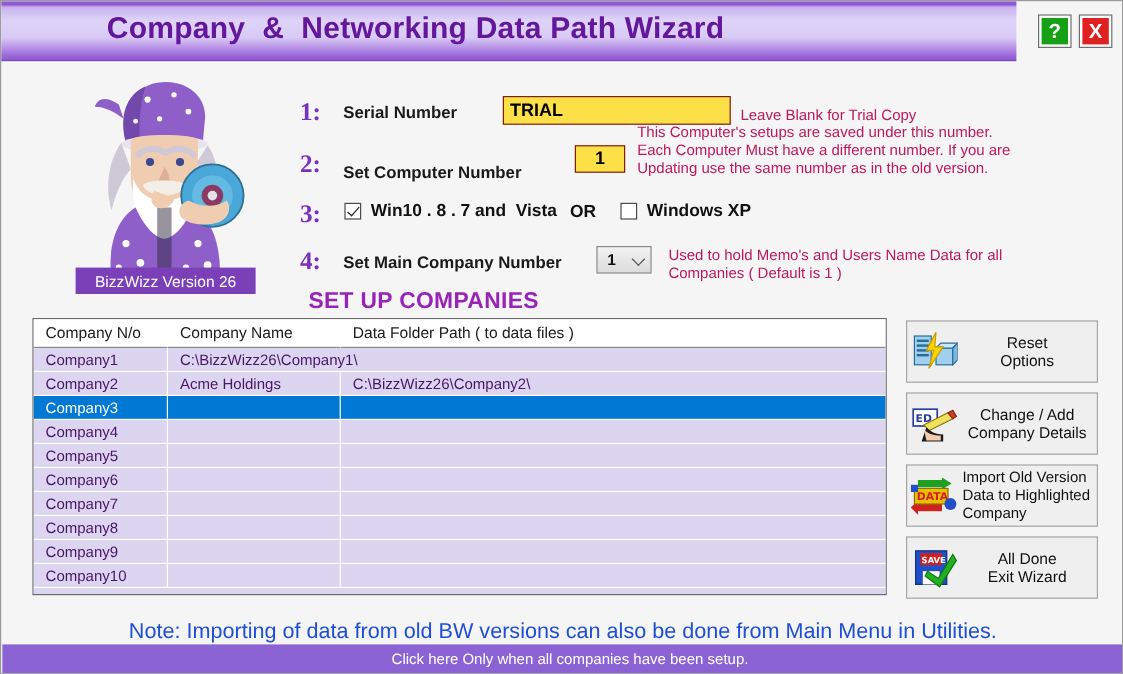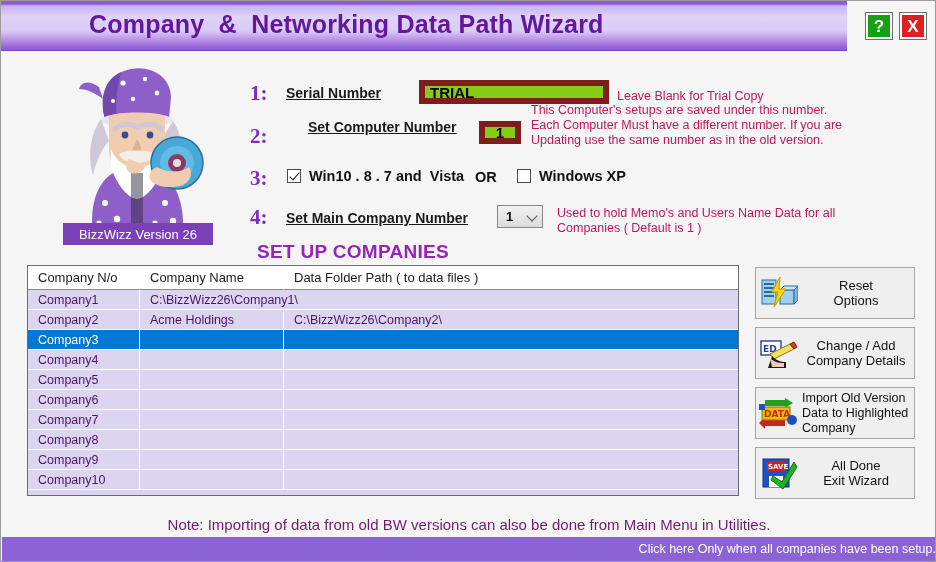--- a/index.html
+++ b/index.html
@@ -79,50 +79,49 @@
     position: absolute;
     font-family: "Liberation Serif", serif;
     font-size: 21px; font-weight: bold;
     color: #7b2fbe;
   }
   .step-label {
     position: absolute;
     font-size: 14px; font-weight: bold;
     color: #1a1a1a;
     white-space: nowrap;
-    text-decoration: underline;
   }
   .hint {
     position: absolute;
     font-size: 12.5px;
     color: #be185d;
     line-height: 15px;
     white-space: pre-line;
   }
   .txtbox {
     position: absolute;
-    background: #84cc16;
-    border: 6px solid #7f1d1d;
+    background: #fde047;
+    border: 1px solid #7f1d1d;
     font-size: 15px; font-weight: bold;
     color: #000000;
     padding: 2px 5px;
     display: flex; align-items: center;
     font-family: "Liberation Sans", sans-serif;
   }
   .txtbox.center { justify-content: center; }
 
   
   #step1-num { left: 249px; top: 80px; }
   #step1-label { left: 285px; top: 84px; }
   #serial-input { left: 418px; top: 79px; width: 190px; height: 24px; }
   #serial-hint { left: 616px; top: 88px; }
 
   
   #step2-num { left: 249px; top: 123px; }
-  #step2-label { left: 285px; top: 118px; margin-left: 22px; }
+  #step2-label { left: 285px; top: 134px; }
   #computer-number-input { left: 478px; top: 120px; width: 42px; height: 23px; }
   #computer-hint { left: 530px; top: 102px; }
 
   
   #step3-num { left: 249px; top: 165px; }
   .cbwrap {
     position: absolute;
     display: flex; align-items: center;
   }
   .cbox {
@@ -230,30 +229,30 @@
   #btn-change-company { top: 326px; height: 52px; }
   #btn-import-data { top: 386px; height: 52px; }
   #btn-import-data .lbl { text-align: left; font-size: 12.5px; }
   #btn-all-done { top: 446px; height: 52px; }
 
   
   #footer-note {
     position: absolute; left: 0; top: 515px;
     width: 936px;
     text-align: center;
-    font-size: 15px;
-    color: #701a75;
+    font-size: 18px;
+    color: #1d4ed8;
   }
   #footer-bar {
     position: absolute; left: 1px; top: 536px;
     width: 934px; height: 24px;
     background: #8c63d4;
     color: #ffffff;
     font-size: 12.5px;
-    display: flex; align-items: center; justify-content: flex-end;
+    display: flex; align-items: center; justify-content: center;
     cursor: pointer;
     padding-left: 12px;
   }
 </style>
 </head>
 <body>
 
 <div id="app">
 
   <div id="titlebar">

